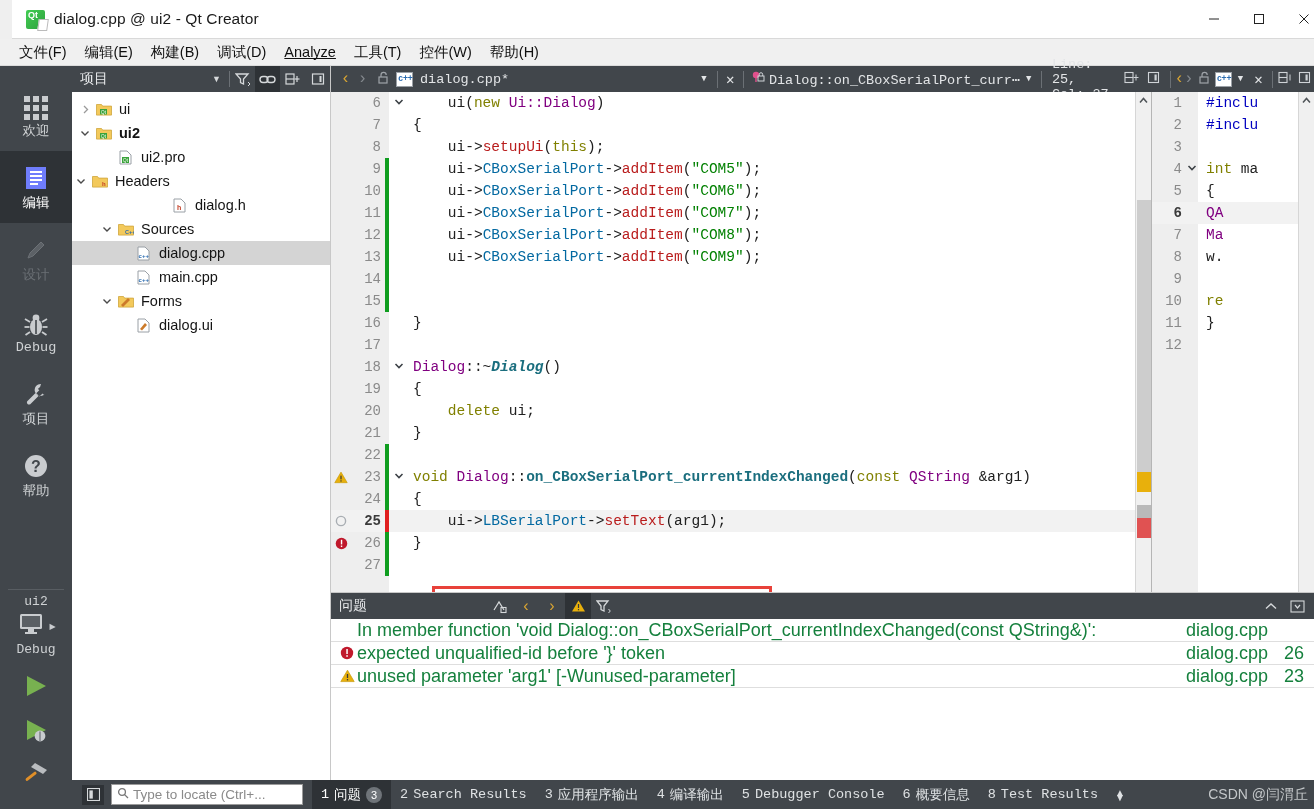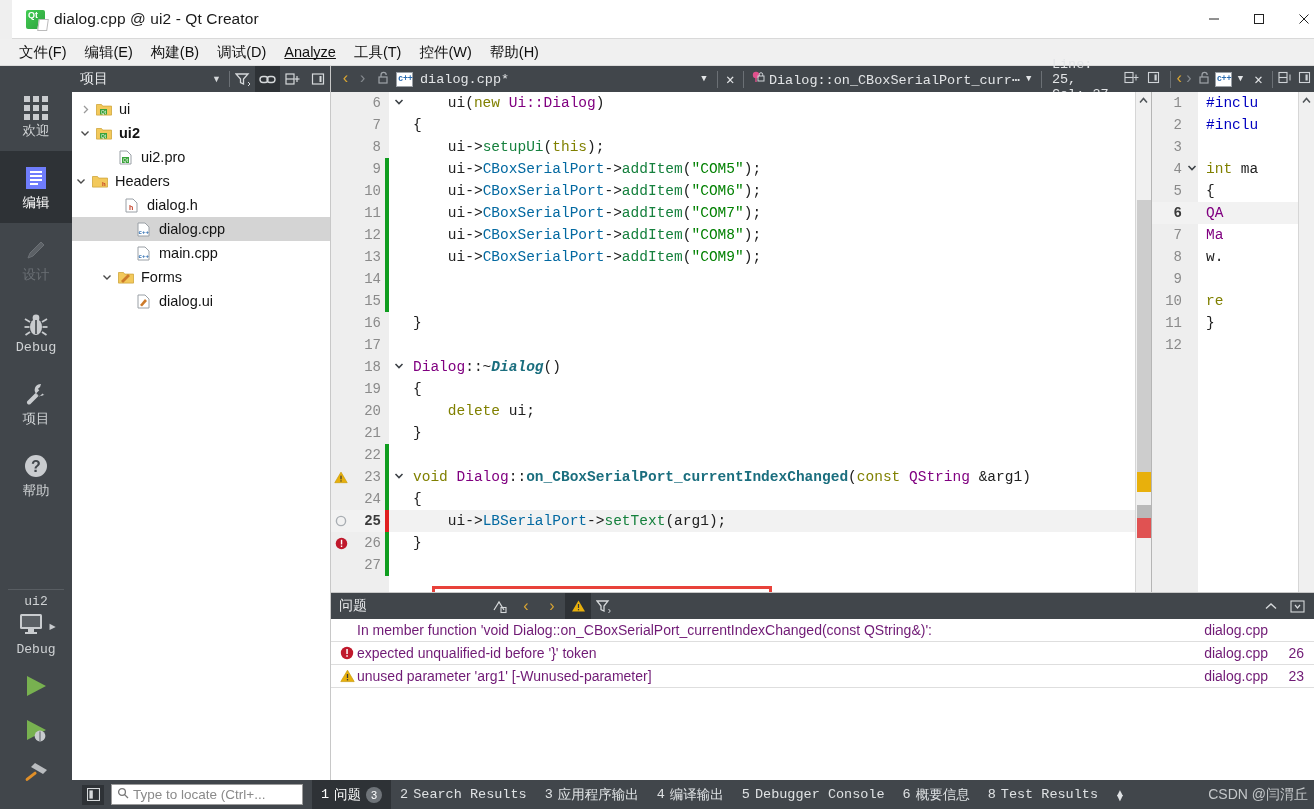--- a/index.html
+++ b/index.html
@@ -123,21 +123,21 @@
   .ln .mark{ width:20px; display:flex; justify-content:center; align-items:center; flex:none;}
   .ln .num{ width:30px; text-align:right; color:#8a8a8a; flex:none; font-size:14px;}
   .ln .num.cur{ color:#3b3b3b; font-weight:bold; }
   .ln .changebar{ width:4px; height:22px; flex:none; margin-left:4px;}
   .ln .fold{ width:20px; text-align:center; color:#4b5563; flex:none; font-size:11px;}
   .ln .code{ padding-left:4px; white-space:pre; }
 
   
   .t-key{ color:#808000; }           
   .t-type{ color:#800080; }          
-  .t-fn{ color:#15803d; }            
+  .t-fn{ color:#b91c1c; }            
   .t-fndecl{ color:#1a6e7e; font-weight:bold; }
   .t-str{ color:#008000; }           
   .t-var{ color:#0369a1; }           
   .t-plain{ color:#202020; }
   .t-punc{ color:#202020; }
   .t-pre{ color:#0000c0; }
   .t-italic{ font-style:italic; font-weight:bold; }
 
   .scrollbar-v{
     position:absolute; right:0; top:0; width:16px; height:510px;
@@ -171,21 +171,21 @@
   }
   .issues-bar{
     height:26px; background:#41464b; display:flex; align-items:center;
     color:#e8eaec; font-size:14px; padding-left:8px;
   }
   .issues-bar .ibtns{ display:flex; align-items:center; margin-left:120px; }
   .ibtn{ width:26px; height:26px; display:flex; align-items:center; justify-content:center;}
   .ibtn.on{ background:#2e3236; }
   .issues-bar .right{ margin-left:auto; display:flex; align-items:center;}
   .issue-row{
-    height:23px; display:flex; align-items:center; font-size:14px; color:#701a75;
+    height:23px; display:flex; align-items:center; font-size:18px; color:#15803d;
     border-bottom:1px solid #dedede; padding-left:6px; white-space:nowrap;
   }
   .issue-row .ic{ width:20px; display:flex; justify-content:center; flex:none;}
   .issue-row .file{ margin-left:auto; padding-right:0px; }
   .issue-row .lineno{ width:46px; text-align:right; padding-right:10px; }
 
   
   .statusbar{
     position:absolute; left:72px; top:780px; width:1242px; height:29px;
     background:#41464b; display:flex; align-items:center; padding-left:10px; gap:0px;
@@ -456,30 +456,44 @@
           </span>
         <span class="ficon">
           <svg width="16" height="14" viewBox="0 0 16 14">
               <path d="M0.5 2.5 h5 l1.2 1.6 H15.5 v9 H0.5 Z" fill="#f3c95b" stroke="#cfa63c" stroke-width=".8"></path>
               <text x="10" y="12" font-size="6" fill="#c23b22" font-family="Liberation Sans, sans-serif" font-weight="bold">h</text>
             </svg>
         </span>
         <span class="tlabel">Headers</span>
       </div>
 
-      <div class="trow" style="padding-left:50px;">
+      <div class="trow" style="padding-left:98px;">
         <span class="ficon">
           <svg width="15" height="15" viewBox="0 0 15 15">
               <path d="M2 1 h7 l4 4 v9 H2 Z" fill="#fff" stroke="#9aa0a6" stroke-width="1"></path>
               <text x="5" y="12" font-size="7" fill="#c23b22" font-family="Liberation Sans, sans-serif" font-weight="bold">h</text>
             </svg>
         </span>
         <span class="tlabel">dialog.h</span>
       </div>
 
+      <div class="trow" style="padding-left:26px;">
+        <span class="arrow">
+            <svg width="10" height="9" viewBox="0 0 10 9">
+              <path d="M1.5 2.5 L5 6 L8.5 2.5" fill="none" stroke="#4a4a4a" stroke-width="1.4"></path>
+            </svg>
+          </span>
+        <span class="ficon">
+          <svg width="16" height="14" viewBox="0 0 16 14">
+              <path d="M0.5 2.5 h5 l1.2 1.6 H15.5 v9 H0.5 Z" fill="#f3c95b" stroke="#cfa63c" stroke-width=".8"></path>
+              <text x="7" y="12" font-size="5.5" fill="#2b6cb0" font-family="Liberation Sans, sans-serif" font-weight="bold">C++</text>
+            </svg>
+        </span>
+        <span class="tlabel">Sources</span>
+      </div>
 
       <div class="trow sel" style="padding-left:62px;">
         <span class="ficon">
           <svg width="15" height="15" viewBox="0 0 15 15">
               <path d="M2 1 h7 l4 4 v9 H2 Z" fill="#fff" stroke="#9aa0a6" stroke-width="1"></path>
               <text x="2.6" y="12" font-size="6" fill="#2b6cb0" font-family="Liberation Sans, sans-serif" font-weight="bold">c++</text>
             </svg>
         </span>
         <span class="tlabel">dialog.cpp</span>
       </div>

